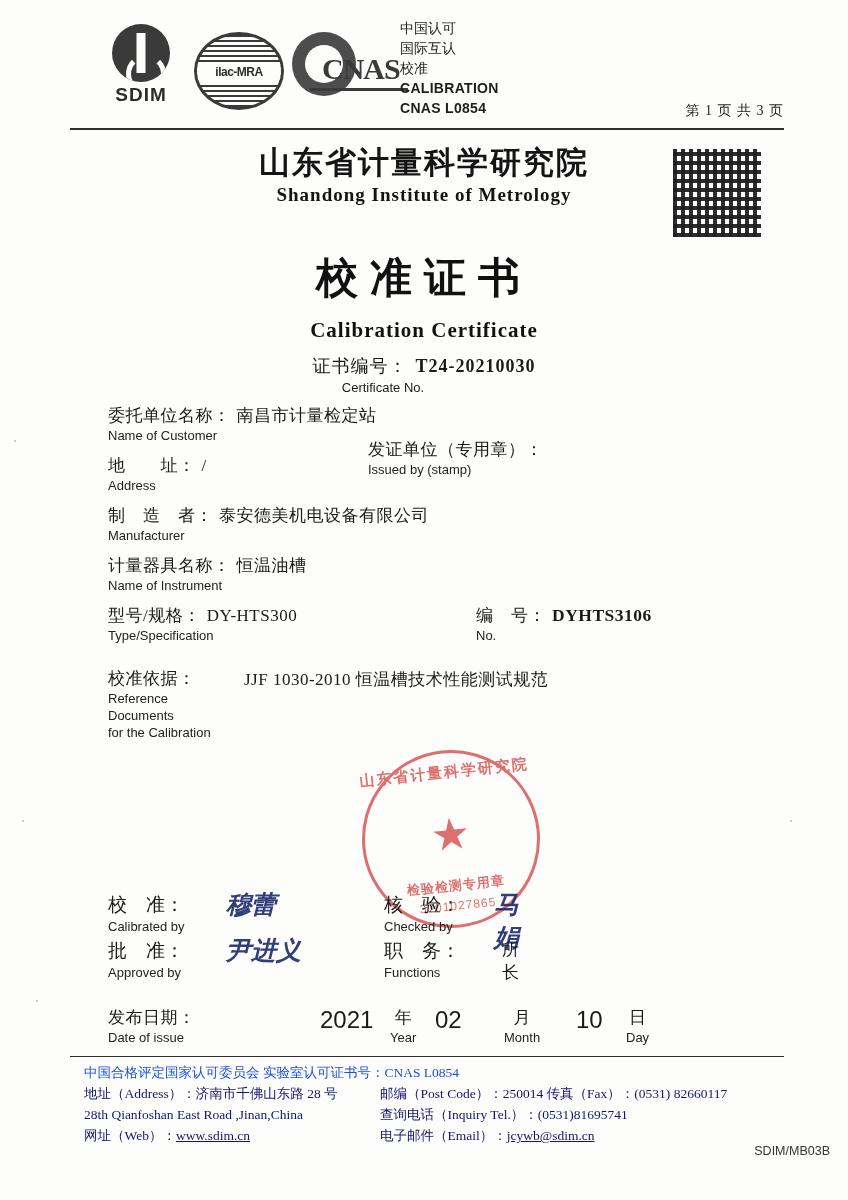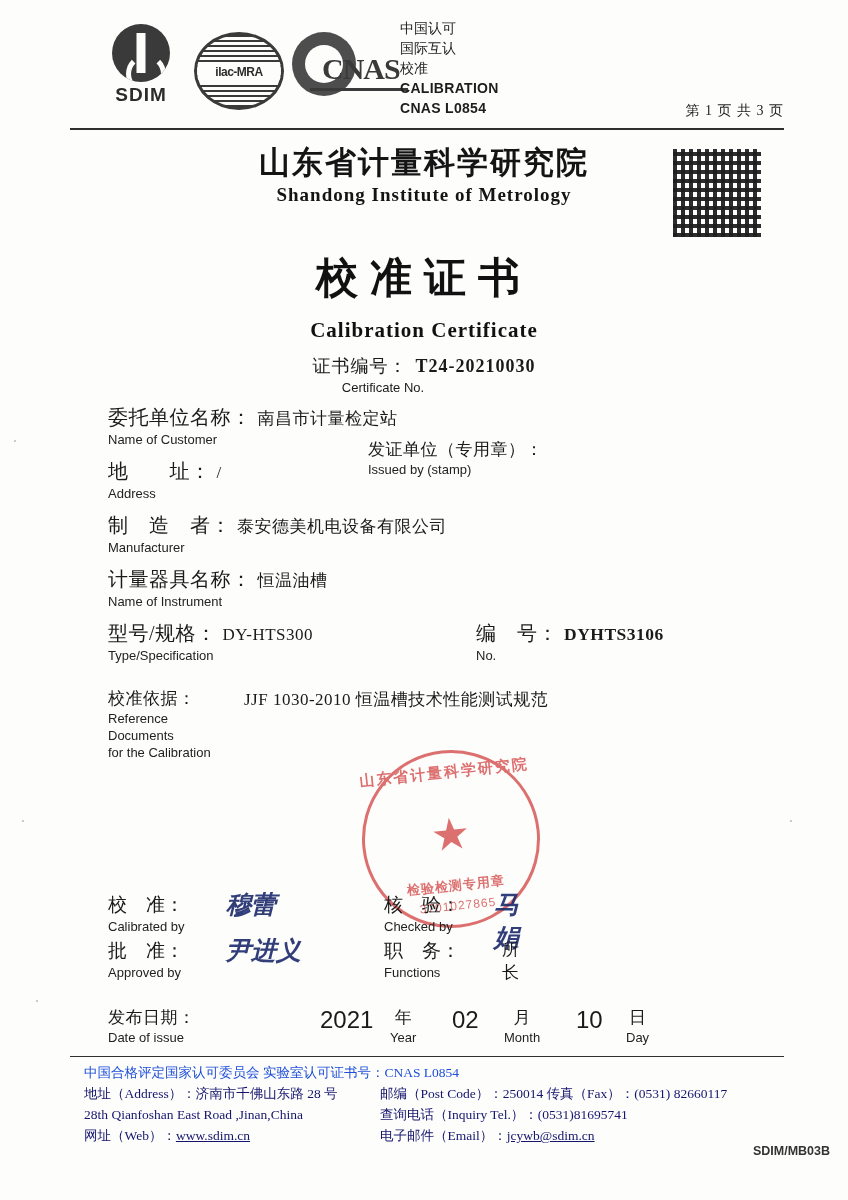--- a/index.html
+++ b/index.html
@@ -274,21 +274,21 @@
 
   
   .fields {
     position: absolute;
     left: 108px;
     right: 70px;
     top: 404px;
   }
   .frow { position: relative; margin-bottom: 11px; }
   .flab-cn {
-    font-size: 20px;
+    font-size: 17px;
     letter-spacing: 0.5px;
     display: inline-block;
   }
   .flab-en {
     font-family: "Liberation Sans", sans-serif;
     font-size: 13px;
     color: #222;
     margin-top: 1px;
   }
   .fval {
@@ -435,21 +435,20 @@
     color: #15156e;
     text-decoration: underline;
   }
   .doc-code {
     position: absolute;
     right: 18px;
     top: 1144px;
     font-family: "Liberation Sans", sans-serif;
     font-size: 12.5px;
     color: #333;
-    font-weight: bold;
   }
 
   
   .stamp {
     position: absolute;
     left: 362px;
     top: 750px;
     width: 172px;
     height: 172px;
     border-radius: 50%;
@@ -632,21 +631,21 @@
     <div class="lab-en">Date of issue</div>
 
     <div class="date-cell" style="left:212px;">
       <div class="num">2021</div>
     </div>
     <div class="date-cell" style="left:282px;">
       <div class="u-cn">年</div>
       <div class="u-en">Year</div>
     </div>
 
-    <div class="date-cell" style="left:344px;">
+    <div class="date-cell" style="left:327px;">
       <div class="num">02</div>
     </div>
     <div class="date-cell" style="left:396px;">
       <div class="u-cn">月</div>
       <div class="u-en">Month</div>
     </div>
 
     <div class="date-cell" style="left:468px;">
       <div class="num">10</div>
     </div>

